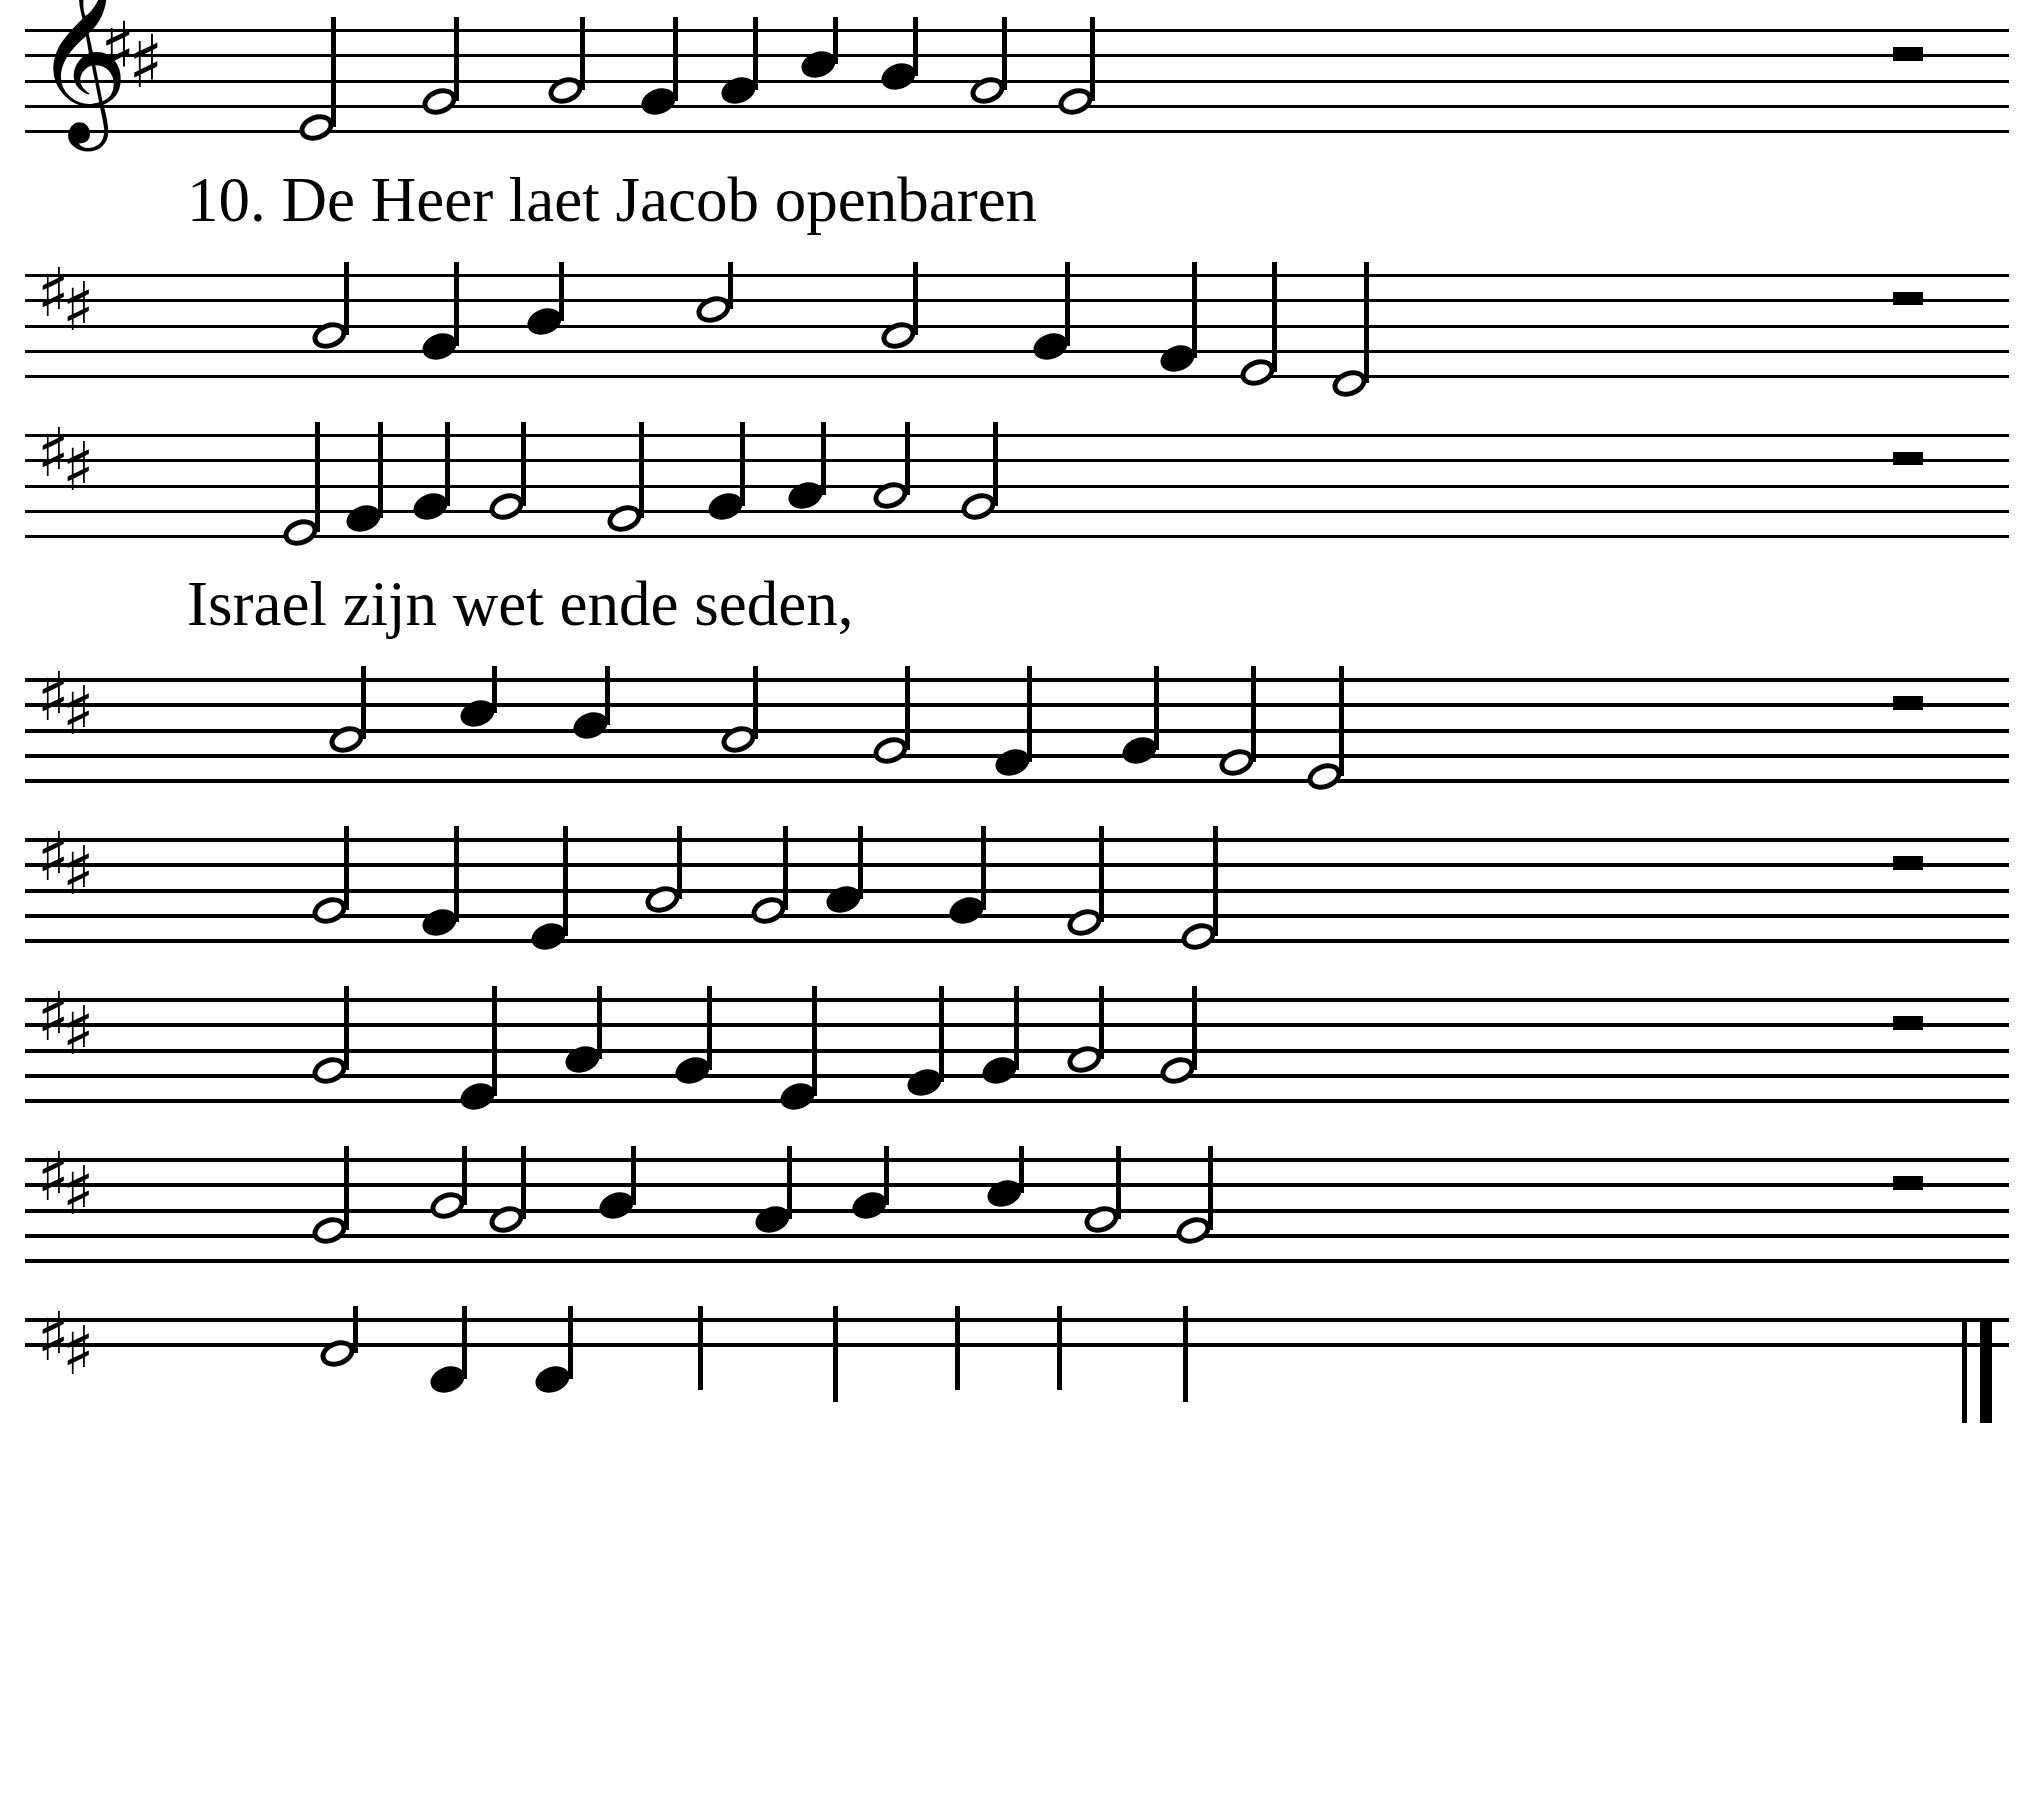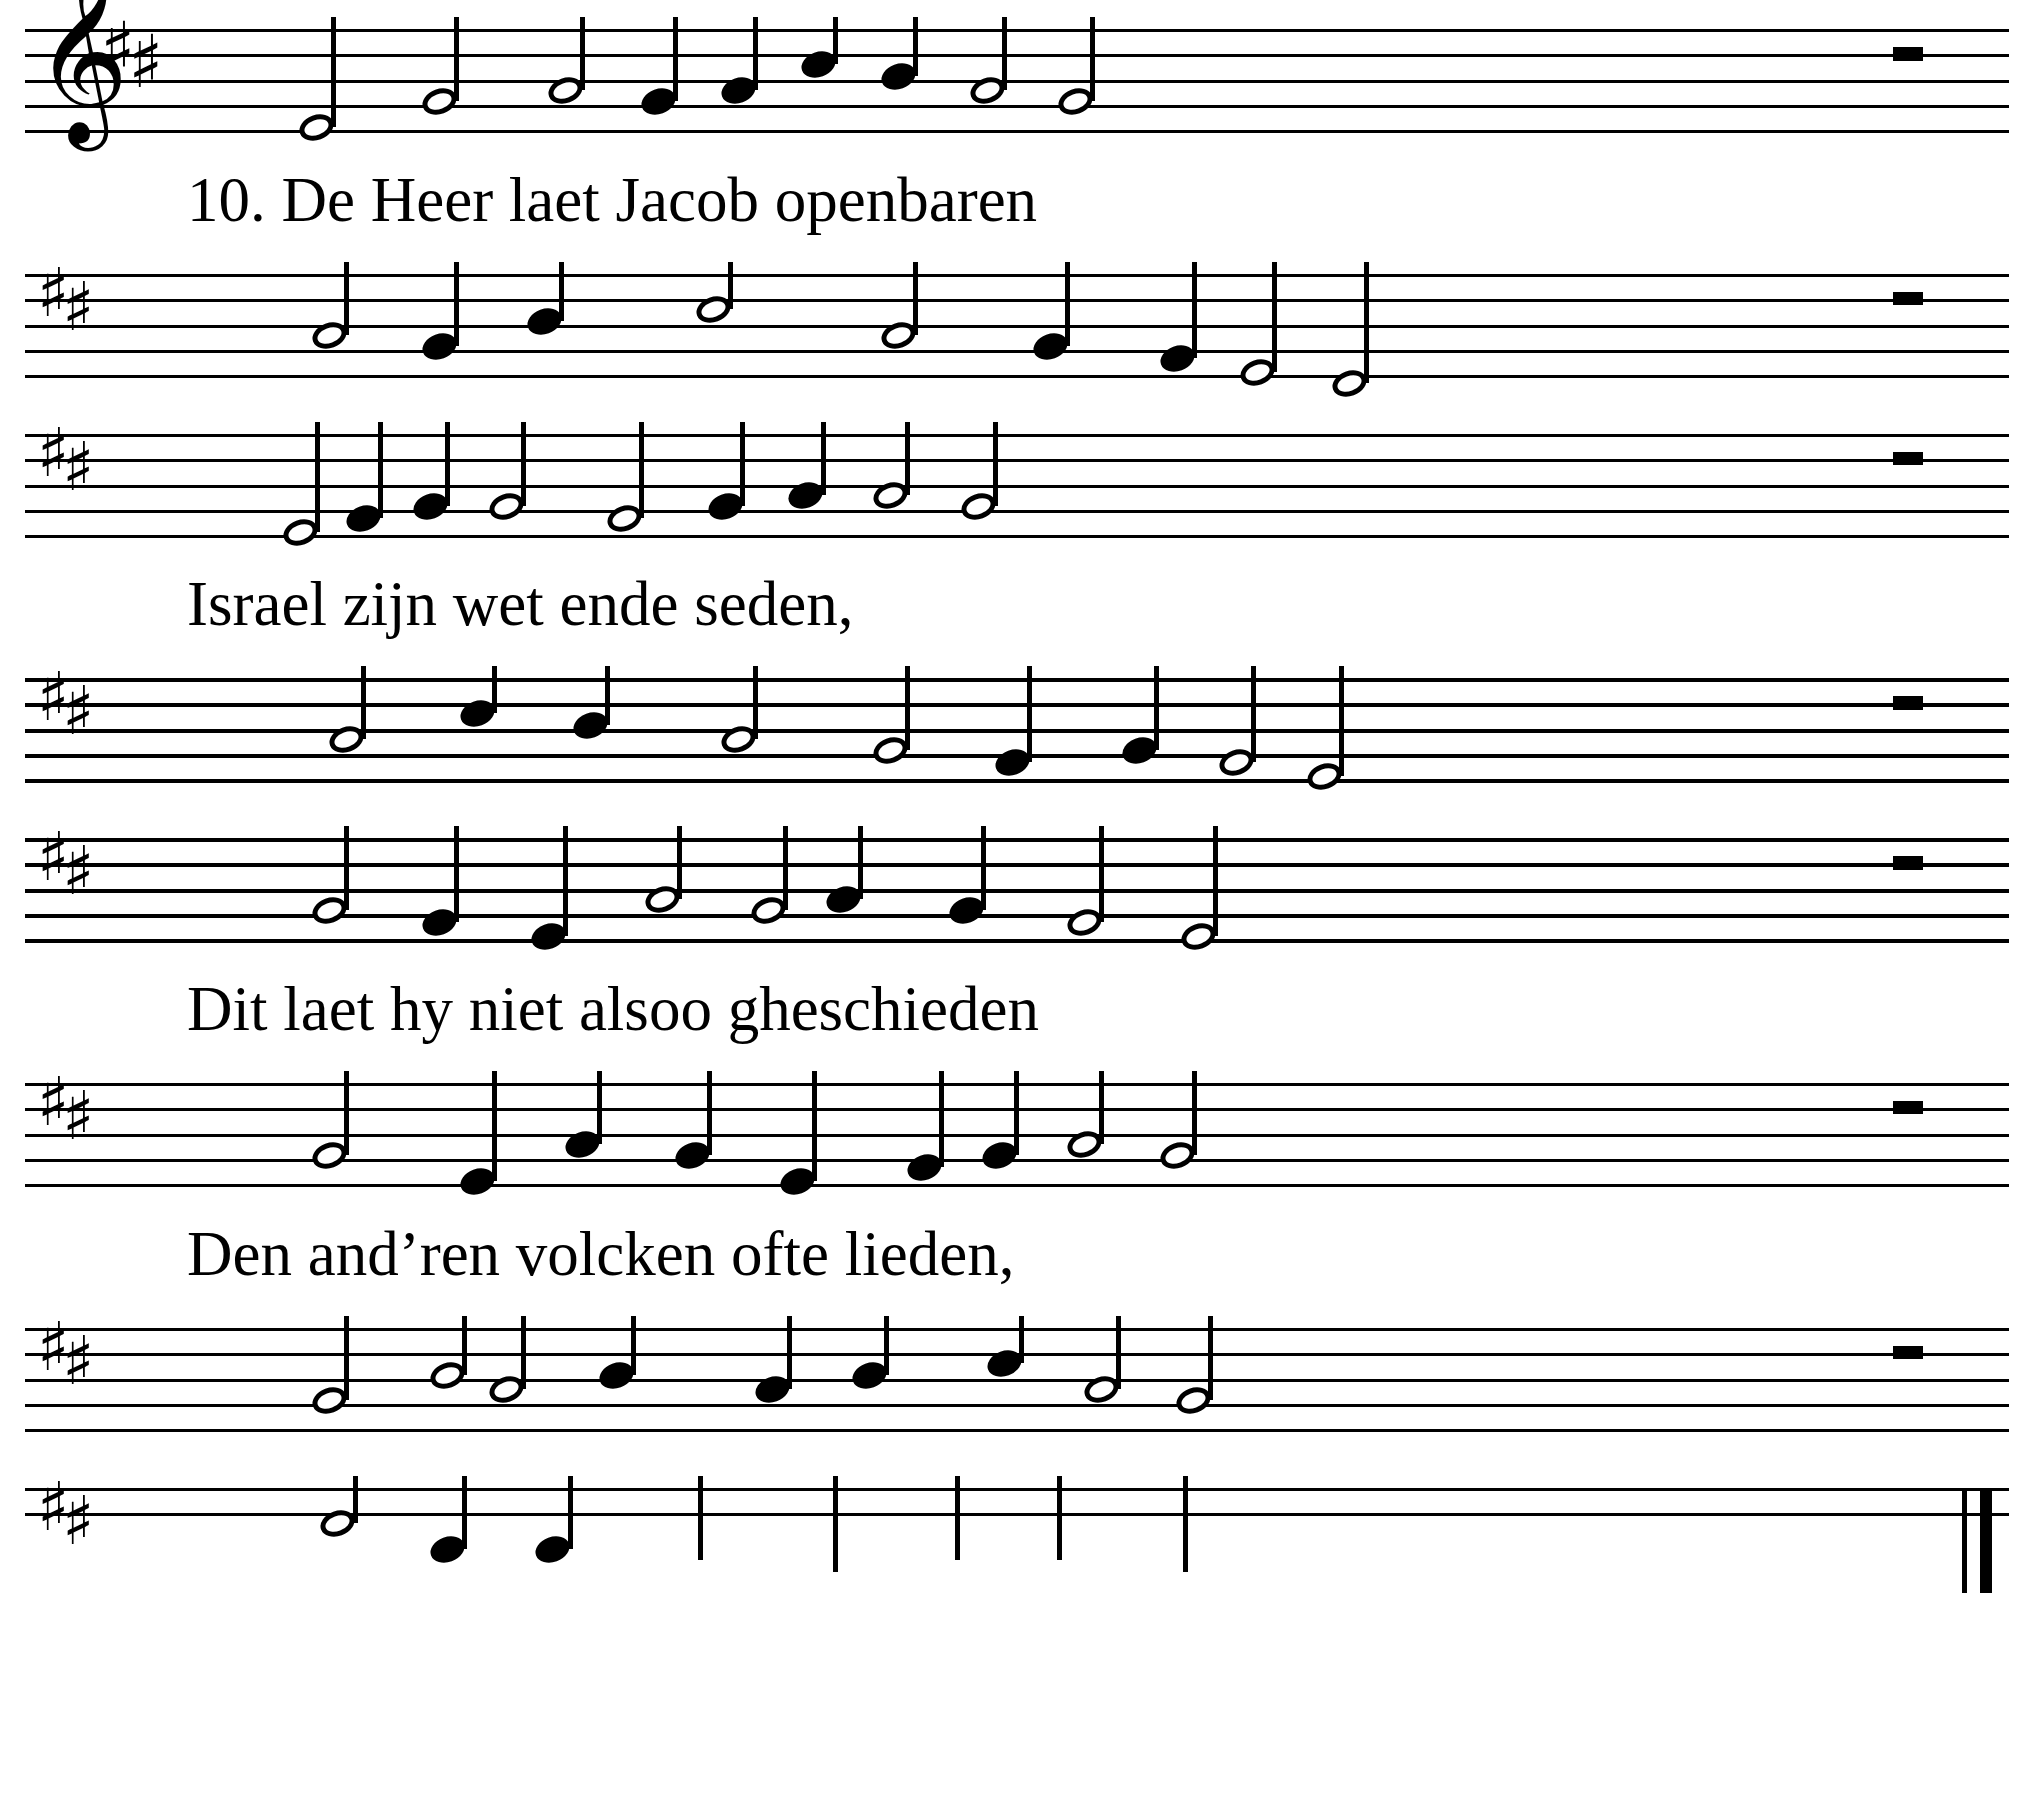--- a/index.html
+++ b/index.html
@@ -299,21 +299,20 @@
       <div class="stem" style="left:858px; top:17px; height:73px;"></div>
       <div class="note filled" style="left:949px; top:89px;"></div>
       <div class="stem" style="left:981px; top:17px; height:84px;"></div>
       <div class="note hollow" style="left:1067px; top:101px;"></div>
       <div class="stem" style="left:1099px; top:17px; height:96px;"></div>
       <div class="note hollow" style="left:1181px; top:115px;"></div>
       <div class="stem" style="left:1213px; top:17px; height:110px;"></div>
 
       <div class="rest" style="left:1893px; top:47px;"></div>
     </div>
-    <div class="lyric">Dit laet hy niet alsoo gheschieden</div>
   </div>
 
   <div class="system">
     <div class="staff">
       <div class="staff-lines">
         <div class="ln l1"></div>
           <div class="ln l2"></div>
           <div class="ln l3"></div>
           <div class="ln l4"></div>
           <div class="ln l5"></div>
@@ -335,21 +334,20 @@
       <div class="stem" style="left:939px; top:17px; height:96px;"></div>
       <div class="note filled" style="left:982px; top:89px;"></div>
       <div class="stem" style="left:1014px; top:17px; height:84px;"></div>
       <div class="note hollow" style="left:1067px; top:78px;"></div>
       <div class="stem" style="left:1099px; top:17px; height:73px;"></div>
       <div class="note hollow" style="left:1160px; top:89px;"></div>
       <div class="stem" style="left:1192px; top:17px; height:84px;"></div>
 
       <div class="rest" style="left:1893px; top:47px;"></div>
     </div>
-    <div class="lyric">Den and’ren volcken ofte lieden,</div>
   </div>
 
   <div class="system">
     <div class="staff">
       <div class="staff-lines">
         <div class="ln l1"></div>
           <div class="ln l2"></div>
           <div class="ln l3"></div>
           <div class="ln l4"></div>
           <div class="ln l5"></div>

